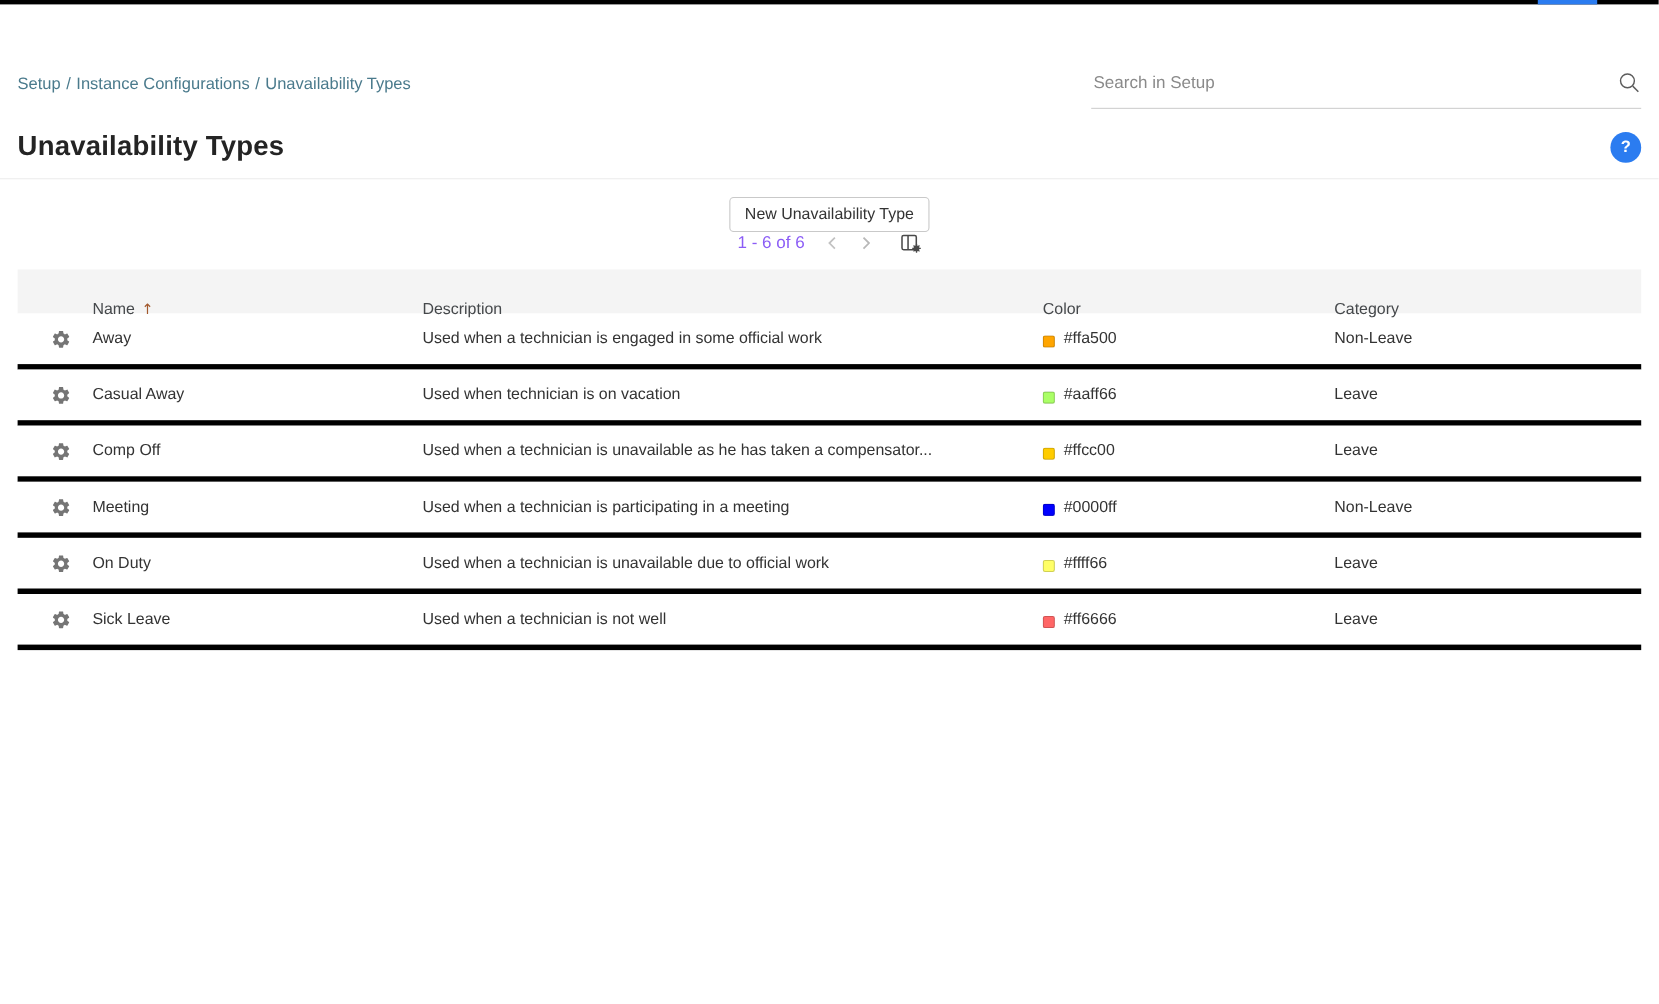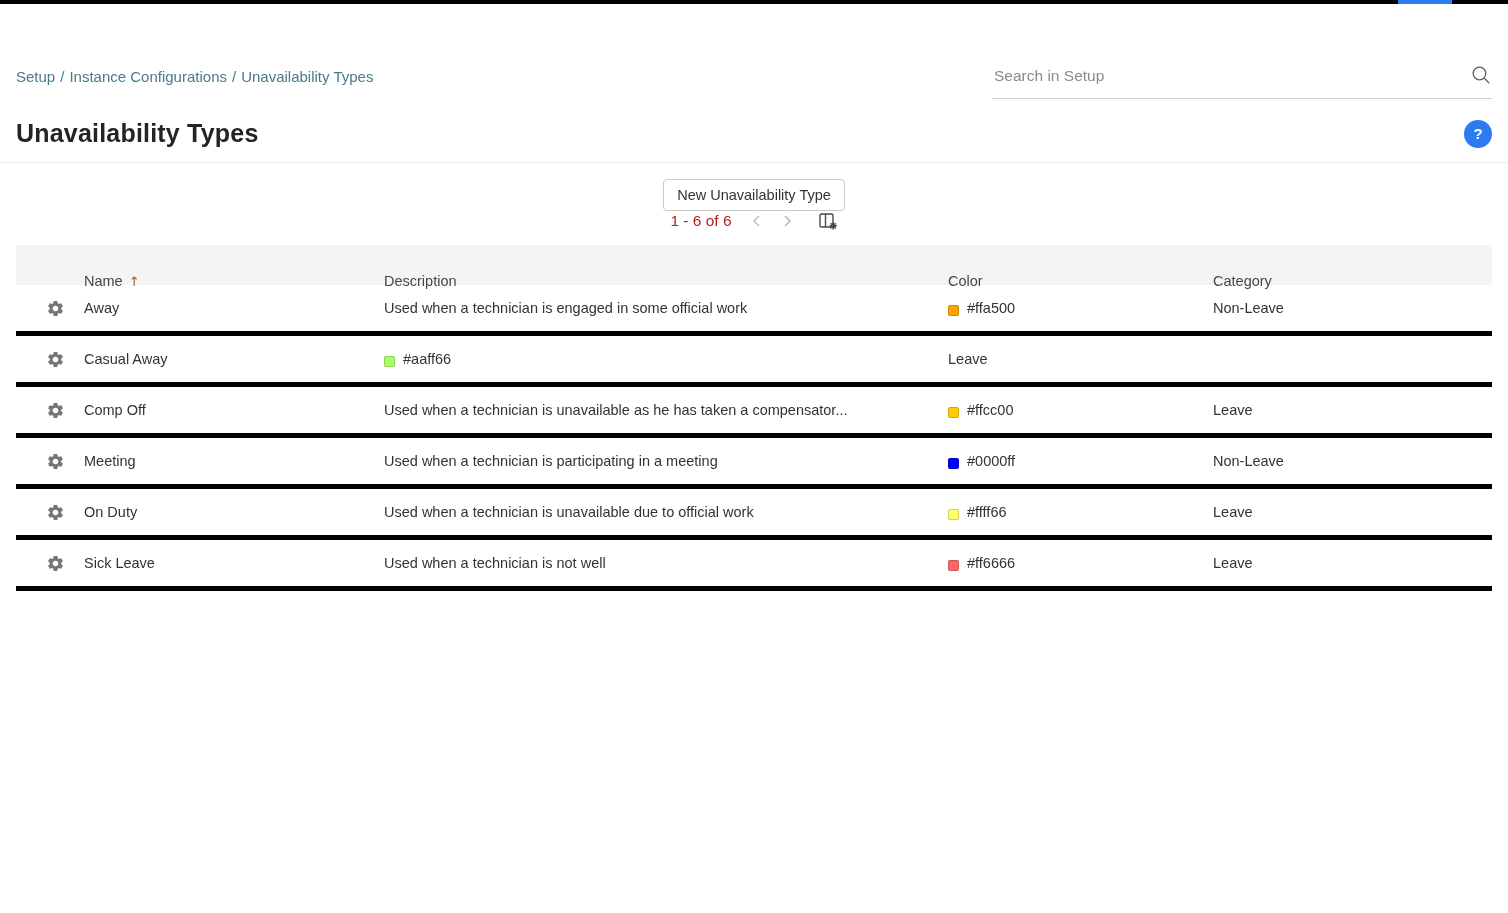--- a/index.html
+++ b/index.html
@@ -31,21 +31,21 @@
   .search-icon-wrap { cursor: pointer; display: flex; align-items: center; padding-left: 8px; }
 
   .header-row2 { display: flex; justify-content: space-between; align-items: center; margin-top: 20px; }
   .page-title { margin: 0; font-size: 25px; font-weight: 700; color: #242424; letter-spacing: .2px; }
   .help-button { width: 28px; height: 28px; border-radius: 50%; border: none; color: #fff; font-size: 15px; font-weight: bold; display: flex; align-items: center; justify-content: center; cursor: pointer; font-family: inherit; }
 
   
   .toolbar { display: flex; justify-content: space-between; align-items: center; padding: 16px 16px 0; flex-direction: column; }
   .new-btn { border: 1px solid #c9c9c9; background: #fff; border-radius: 4px; padding: 7px 13px; font-size: 14.5px; color: #333; cursor: pointer; font-family: inherit; }
   .pager { display: flex; align-items: center; gap: 12px; }
-  .pager-label { font-size: 15.5px; color: #b91c1c; margin-right: 4px; }
+  .pager-label { font-size: 15.5px; color: #8b5cf6; margin-right: 4px; }
   .icon-btn { background: none; border: none; padding: 0; cursor: pointer; display: flex; align-items: center; }
 
   
   .table { margin: 14px 16px 0; }
   .grid-row { display: grid; grid-template-columns: 68px 300px 564px 265px 1fr; align-items: center; }
   .thead { background: #f4f4f4; height: 40px; font-size: 14.5px; color: #45484b; }
   .thead .cell { cursor: pointer; margin-top: 28px; }
   .sort-arrow { color: #a2582c; font-size: 13px; margin-left: 6px; font-family: "DejaVu Sans", sans-serif; }
   .trow { height: 51px; border-bottom: 5px solid #000000; font-size: 14.5px; color: #333; cursor: pointer; background: #fff; }
   .gear-cell { display: flex; align-items: center; padding-left: 30px; }
@@ -137,20 +137,21 @@
     <div class="cell">Non-Leave</div>
   </div>
 
   <div class="grid-row trow">
     <div class="gear-cell">
       <svg width="19" height="19" viewBox="0 0 24 24">
         <path fill="#757575" d="M19.14 12.94c.04-.3.06-.61.06-.94 0-.32-.02-.64-.07-.94l2.03-1.58c.18-.14.23-.41.12-.61l-1.92-3.32c-.12-.22-.37-.29-.59-.22l-2.39.96c-.5-.38-1.03-.7-1.62-.94l-.36-2.54c-.04-.24-.24-.41-.48-.41h-3.84c-.24 0-.43.17-.47.41l-.36 2.54c-.59.24-1.13.57-1.62.94l-2.39-.96c-.22-.08-.47 0-.59.22L2.74 8.87c-.12.21-.08.47.12.61l2.03 1.58c-.05.3-.09.63-.09.94s.02.64.07.94l-2.03 1.58c-.18.14-.23.41-.12.61l1.92 3.32c.12.22.37.29.59.22l2.39-.96c.5.38 1.03.7 1.62.94l.36 2.54c.05.24.24.41.48.41h3.84c.24 0 .44-.17.47-.41l.36-2.54c.59-.24 1.13-.56 1.62-.94l2.39.96c.22.08.47 0 .59-.22l1.92-3.32c.12-.22.07-.47-.12-.61l-2.01-1.58zM12 15.6c-1.98 0-3.6-1.62-3.6-3.6s1.62-3.6 3.6-3.6 3.6 1.62 3.6 3.6-1.62 3.6-3.6 3.6z"></path>
       </svg>
     </div>
     <div class="cell">Casual Away</div>
+    <div class="cell desc-cell">Used when technician is on vacation</div>
     <div class="cell color-cell">
       <span class="swatch" style="background-color: rgb(170, 255, 102);"></span>
       <span>#aaff66</span>
     </div>
     <div class="cell">Leave</div>
   </div>
 
   <div class="grid-row trow">
     <div class="gear-cell">
       <svg width="19" height="19" viewBox="0 0 24 24">

